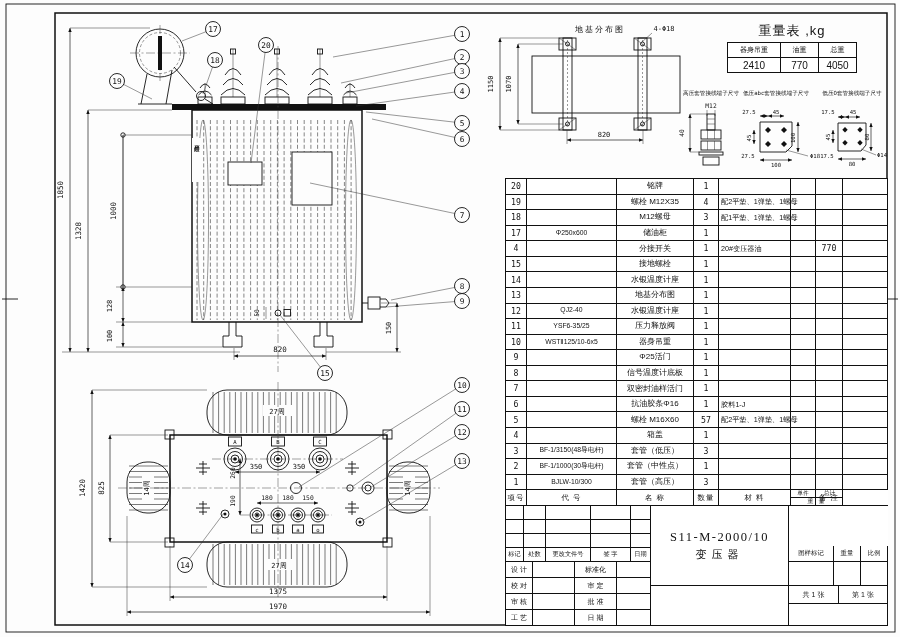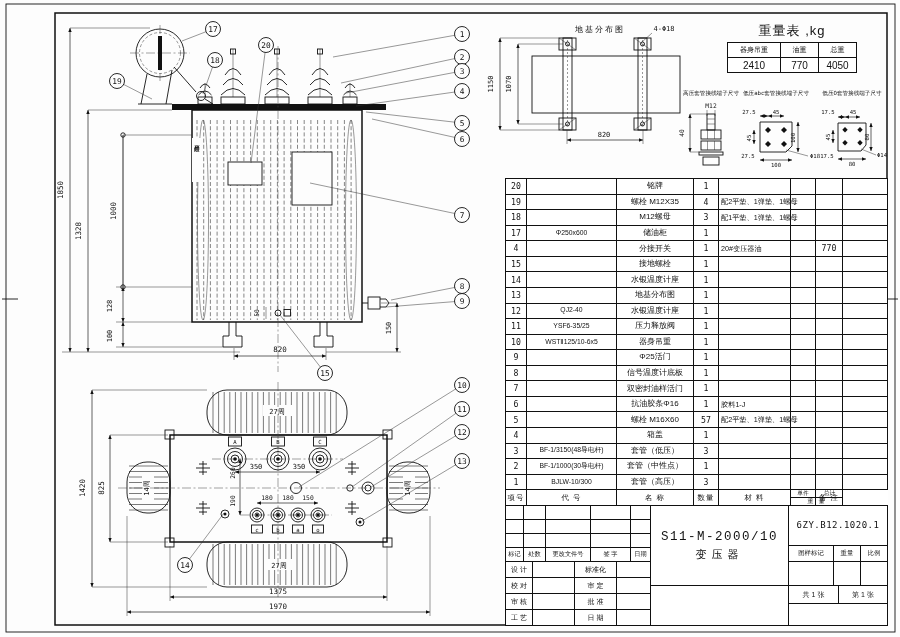--- a/index.html
+++ b/index.html
@@ -38,21 +38,21 @@
   .pc-w{display:grid;grid-template-columns:25px 27px;grid-template-rows:7.6px 7.6px;border-right:1px solid #111;border-bottom:1px solid #111;}
   .pc-w div{display:flex;align-items:center;justify-content:center;font-size:5.8px;}
   .pc-w .wu{border-right:1px solid #111;border-bottom:1px solid #111;}
   .pc-w .wt2{border-bottom:1px solid #111;}
   .pc-w .wspan{grid-column:1 / span 2;letter-spacing:2px;}
   
   .tb{position:absolute;left:505px;top:505px;width:382px;height:120px;background:#fff;
       border-left:1.2px solid #111;border-top:1px solid #111;}
   .tbc{position:absolute;box-sizing:border-box;border-right:1px solid #111;border-bottom:1px solid #111;
        display:flex;align-items:center;justify-content:center;font-size:7px;line-height:1;white-space:nowrap;overflow:hidden;}
-  .tb-model{font-size:12.5px;letter-spacing:1.5px;font-family:Liberation Mono, monospace;}
+  .tb-model{font-size:12.5px;letter-spacing:1.5px;font-family:Liberation Serif, serif;}
   .tb-prod{font-size:11px;letter-spacing:5px;margin-top:5px;}
   .tb-no{font-size:9px;letter-spacing:.5px;font-family:"DejaVu Sans Mono",monospace;}
 </style>
 </head>
 <body>
 
 <div class="sheet">
 
 <svg class="dwg" width="900" height="637" viewBox="0 0 900 637">
   <defs>
@@ -762,23 +762,20 @@
   <div class="tbc" style="left:27px;top:104px;width:42px;height:16px"></div>
   <div class="tbc" style="left:69px;top:104px;width:42px;height:16px">日 期</div>
   <div class="tbc" style="left:111px;top:104px;width:34px;height:16px"></div>
 
   <div class="tbc" style="left:145px;top:0;width:138px;height:80px;flex-direction:column">
     <div class="tb-model">S11-M-2000/10</div>
     <div class="tb-prod">变压器</div>
   </div>
   <div class="tbc" style="left:145px;top:80px;width:138px;height:40px"></div>
 
-  <div class="tbc" style="left:283px;top:0;width:99px;height:40px">
-    <span class="tb-no">6ZY.B12.1020.1</span>
-  </div>
   <div class="tbc" style="left:283px;top:40px;width:45px;height:16px;font-size:6.4px">图样标记</div>
   <div class="tbc" style="left:328px;top:40px;width:27px;height:16px;font-size:6.4px">重量</div>
   <div class="tbc" style="left:355px;top:40px;width:27px;height:16px;font-size:6.4px">比例</div>
   <div class="tbc" style="left:283px;top:56px;width:45px;height:24px"></div>
   <div class="tbc" style="left:328px;top:56px;width:27px;height:24px"></div>
   <div class="tbc" style="left:355px;top:56px;width:27px;height:24px"></div>
   <div class="tbc" style="left:283px;top:80px;width:50px;height:18px">共 1 张</div>
   <div class="tbc" style="left:333px;top:80px;width:49px;height:18px">第 1 张</div>
   <div class="tbc" style="left:283px;top:98px;width:99px;height:22px"></div>
 </div>

